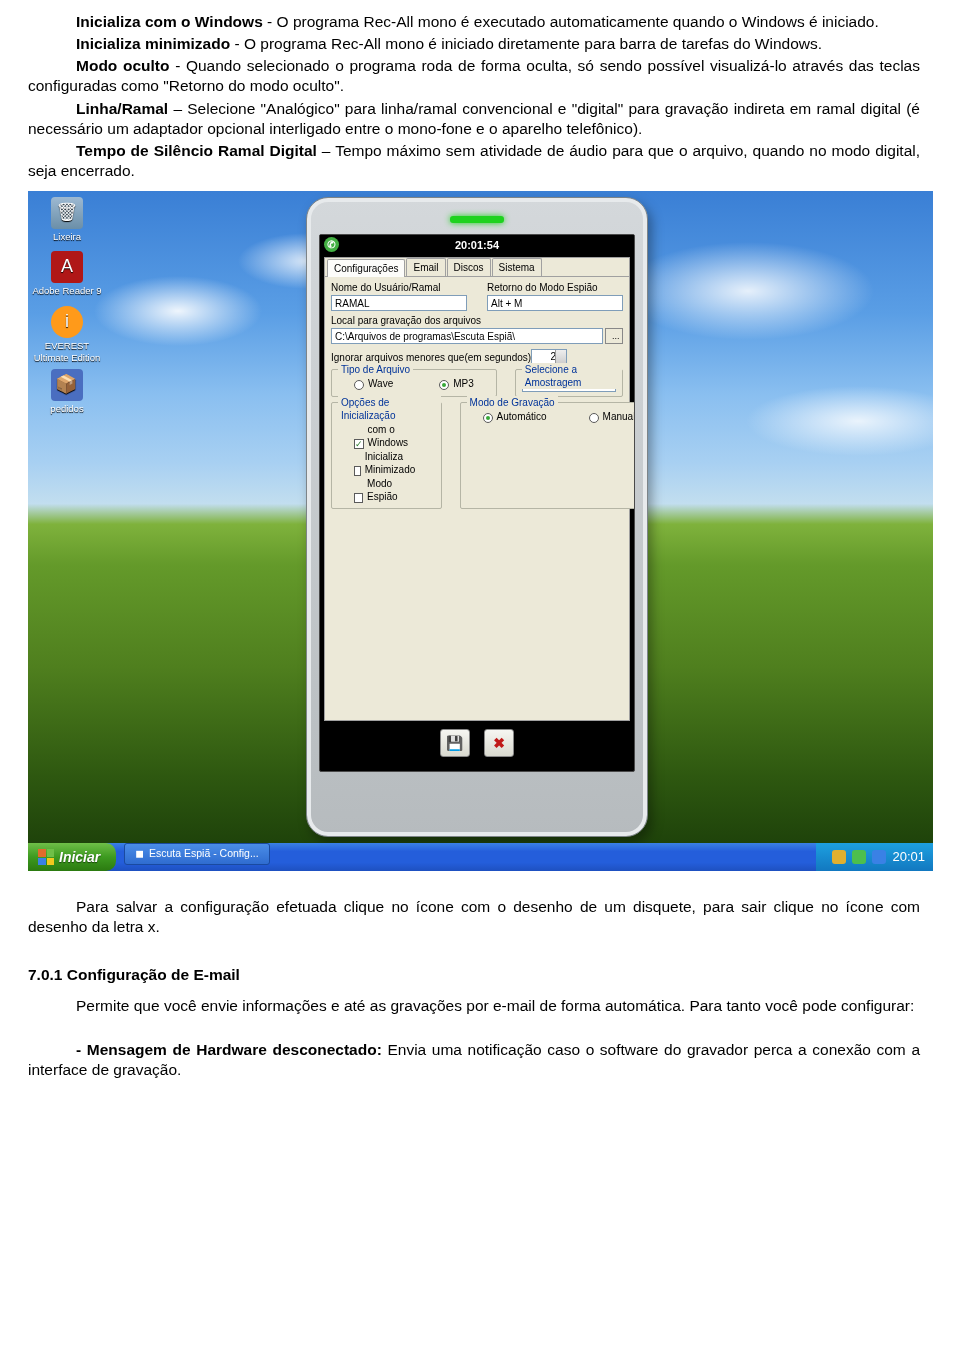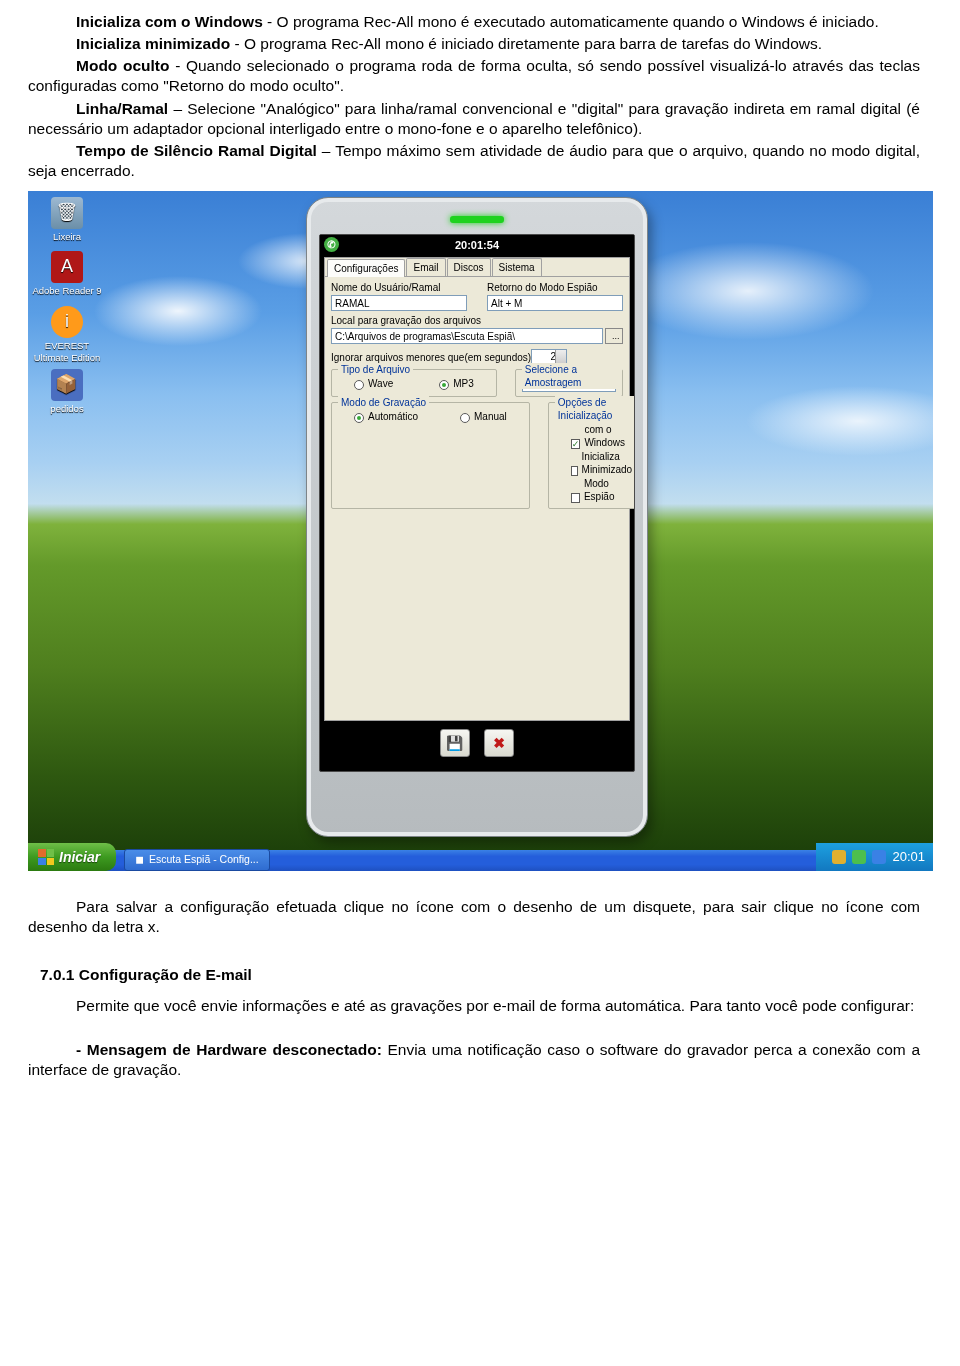--- a/index.html
+++ b/index.html
@@ -11,21 +11,21 @@
     color: #000;
     background: #fff;
     width: 960px;
   }
   .doc {
     padding: 12px 40px 30px 28px;
   }
   .para { margin: 0 0 2px 0; text-align: justify; }
   .indent { text-indent: 48px; }
   .bold { font-weight: bold; }
-  .section-heading { font-weight: bold; margin: 28px 0 10px 12px; }
+  .section-heading { font-weight: bold; margin: 28px 0 10px 0; }
   .spacer { height: 22px; }
   .spacer-lg { height: 26px; }
 
   
   .desktop {
     position: relative;
     width: 905px;
     height: 680px;
     margin: 10px 0 0 0;
     background:
@@ -179,23 +179,23 @@
     border:1px solid #888; border-radius:3px;
     display:flex;align-items:center;justify-content:center;
     font-size:14px;
   }
   .pbtn.save { color:#2d5fa5; }
   .pbtn.close { color:#c01818; font-weight:bold;}
 
   
   .taskbar {
     position:absolute; bottom:0; left:0; right:0;
-    height:21px;
+    height:28px;
     background: linear-gradient(#3a81e5,#245edb 30%,#245edb 70%,#1e50c0);
-    display:flex; align-items:flex-end;
+    display:flex; align-items:flex-start;
     font-family: Tahoma, Arial, sans-serif;
   }
   .startbtn {
     height:28px; padding:0 16px 0 10px;
     background: linear-gradient(#6fbf48,#3d9a20 50%,#2b7a10);
     color:#fff; font-style:italic; font-weight:bold;
     font-size:14px; display:flex; align-items:center; gap:5px;
     border-radius:0 10px 10px 0;
     text-shadow:0 1px 1px rgba(0,0,0,0.5);
   }
@@ -324,47 +324,47 @@
               </div>
               <div class="groupbox">
                 <div class="legend">Selecione a Amostragem</div>
                 <div class="sel">
                     <span>8000Hz</span>
                   </div>
               </div>
             </div>
 
             <div class="grouprow">
-              <div class="groupbox">
-                <div class="legend">Modo de Gravação</div>
-                <div style="display:flex;gap:10px">
-                  <label class="radio">
-                      <span class="r on"></span>
-                      <span>Automático</span>
-                    </label>
-                  <label class="radio">
-                      <span class="r"></span>
-                      <span>Manual</span>
-                    </label>
-                </div>
-              </div>
               <div class="groupbox">
                 <div class="legend">Opções de Inicialização</div>
                 <label class="check">
                     <span class="c">✓</span>
                     <span>Inicializa com o Windows</span>
                   </label>
                 <label class="check">
                     <span class="c"></span>
                     <span>Inicializa Minimizado</span>
                   </label>
                 <label class="check">
                     <span class="c"></span>
                     <span>Modo Espião</span>
                   </label>
+              </div>
+              <div class="groupbox">
+                <div class="legend">Modo de Gravação</div>
+                <div style="display:flex;gap:10px">
+                  <label class="radio">
+                      <span class="r on"></span>
+                      <span>Automático</span>
+                    </label>
+                  <label class="radio">
+                      <span class="r"></span>
+                      <span>Manual</span>
+                    </label>
+                </div>
               </div>
             </div>
           </div>
         </div>
 
         <div class="panel-actions">
           <button class="pbtn save">
               <span>💾</span>
             </button>
           <button class="pbtn close">

